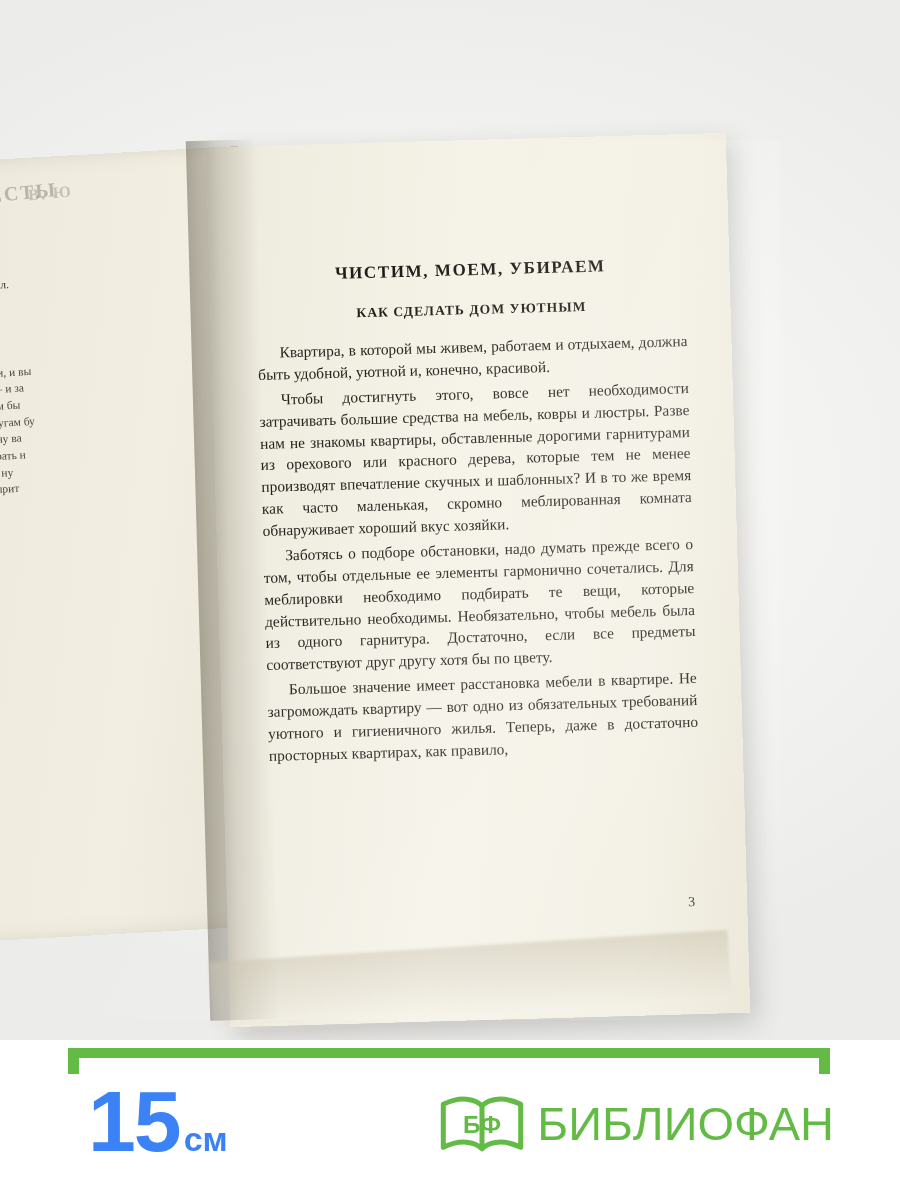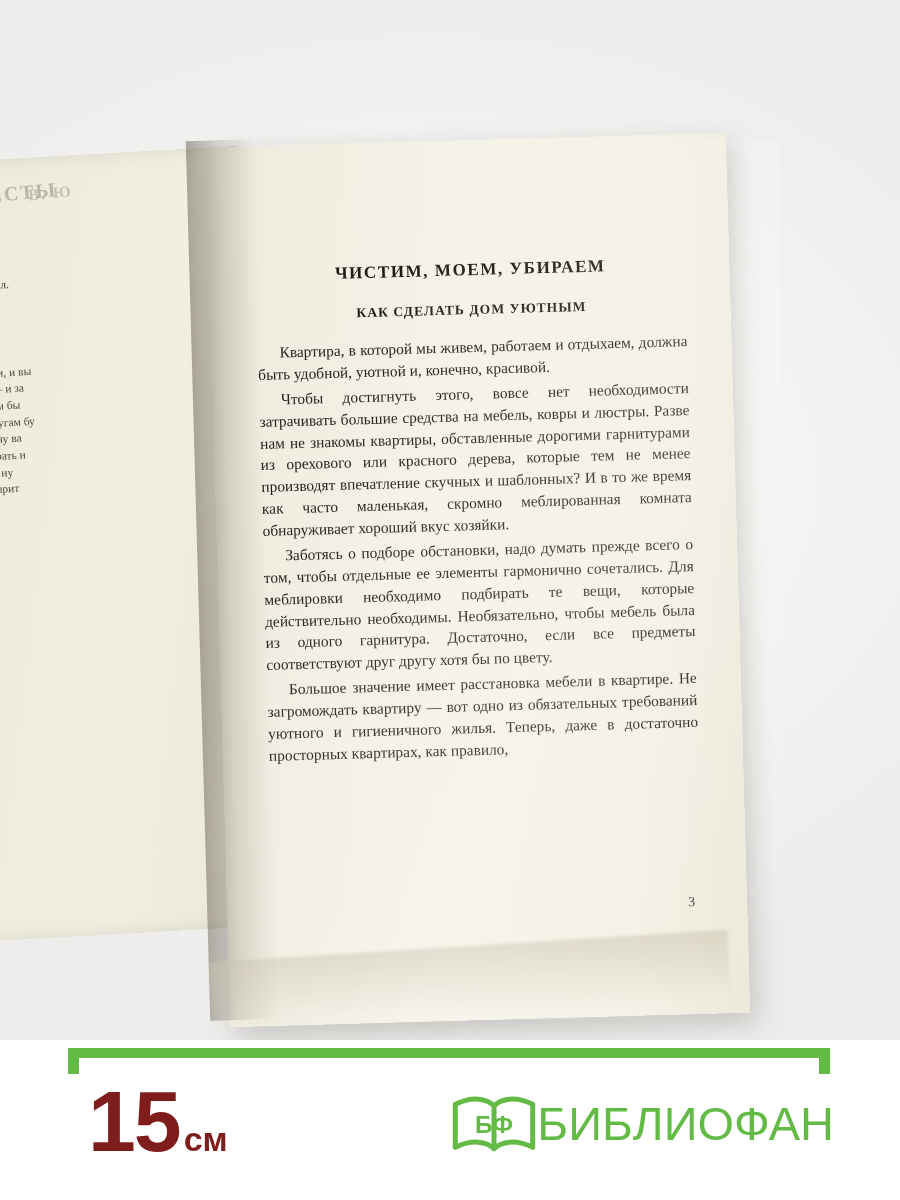--- a/index.html
+++ b/index.html
@@ -192,33 +192,34 @@
     top: 0;
     width: 11px; height: 26px;
     background: #63bb46;
   }
   .ruler-tick-l { left: 0; }
   .ruler-tick-r { right: 0; }
 
   .measure {
     position: absolute;
     left: 88px; top: 1078px;
-    color: #7f1d1d;
+    color: #3b82f6;
     font-family: "Liberation Sans", sans-serif;
     font-weight: 700;
     line-height: 1;
   }
   .measure .num { font-size: 86px; letter-spacing: -2px; }
   .measure .unit { font-size: 34px; margin-left: 4px; }
 
   .brand {
     position: absolute;
     right: 66px; top: 1090px;
     display: flex;
     align-items: center;
+    gap: 12px;
   }
   .brand-mark {
     width: 86px; height: 66px;
     position: relative;
   }
   .brand-word {
     color: #63bb46;
     font-family: "Liberation Sans", sans-serif;
     font-weight: 400;
     font-size: 47px;

